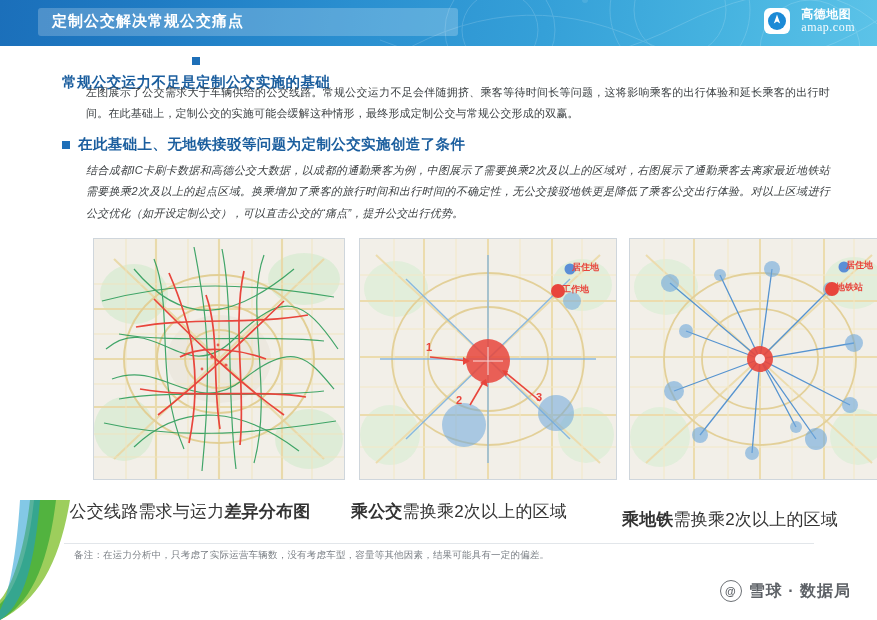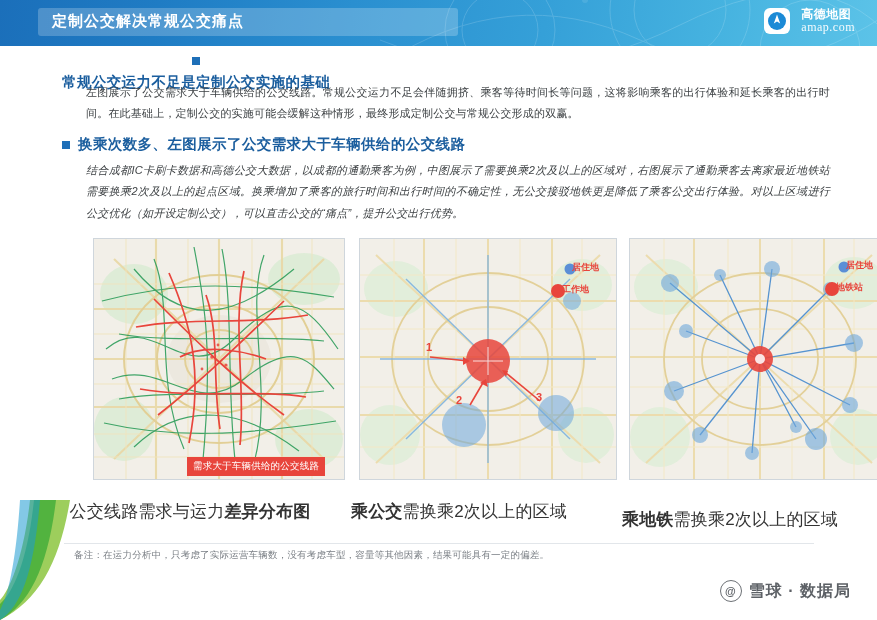--- a/index.html
+++ b/index.html
@@ -222,21 +222,21 @@
   </div>
 
   <div class="bullet-row" style="left:62px; top:57px;flex-direction:column;">
     <span class="bullet-sq"></span>
     <span class="bullet-title">常规公交运力不足是定制公交实施的基础</span>
   </div>
   <div class="para" style="left:86px; top:82px; width:744px;">左图展示了公交需求大于车辆供给的公交线路。常规公交运力不足会伴随拥挤、乘客等待时间长等问题，这将影响乘客的出行体验和延长乘客的出行时间。在此基础上，定制公交的实施可能会缓解这种情形，最终形成定制公交与常规公交形成的双赢。</div>
 
   <div class="bullet-row" style="left:62px; top:135px;">
     <span class="bullet-sq"></span>
-    <span class="bullet-title">换乘次数多、左图展示了公交需求大于车辆供给的公交线路</span>
+    <span class="bullet-title">在此基础上、无地铁接驳等问题为定制公交实施创造了条件</span>
   </div>
   <div class="para" style="left:86px; top:160px; width:744px;font-style:italic;">结合成都IC卡刷卡数据和高德公交大数据，以成都的通勤乘客为例，中图展示了需要换乘2次及以上的区域对，右图展示了通勤乘客去离家最近地铁站需要换乘2次及以上的起点区域。换乘增加了乘客的旅行时间和出行时间的不确定性，无公交接驳地铁更是降低了乘客公交出行体验。对以上区域进行公交优化（如开设定制公交），可以直击公交的“痛点”，提升公交出行优势。</div>
 
   <div class="map" style="left:65px; top:238px; width:250px; height:240px;">
     <svg width="250" height="240" viewBox="0 0 250 240">
       <rect width="250" height="240" fill="#f2efe8"></rect>
 
       <g opacity="0.75">
         <ellipse cx="40" cy="55" rx="34" ry="30" fill="#d8ebd2"></ellipse>
         <ellipse cx="210" cy="40" rx="36" ry="26" fill="#d8ebd2"></ellipse>
@@ -299,21 +299,20 @@
         <path d="M86 118 C110 104 150 112 172 120"></path>
       </g>
 
       <g fill="#e8453c" opacity="0.85">
         <circle cx="118" cy="118" r="1.8"></circle>
           <circle cx="132" cy="126" r="1.6"></circle>
         <circle cx="124" cy="106" r="1.4"></circle>
           <circle cx="108" cy="130" r="1.4"></circle>
       </g>
     </svg>
-    <div class="legend-bar" style="left:93px; top:218px;">需求大于车辆供给的公交线路</div>
   </div>
   <div class="caption" style="left:65px; top:500px; width:250px;">
     <span>公交线路需求与运力</span><b>差异分布图</b>
   </div>
 
   <div class="map" style="left:331px; top:238px; width:256px; height:240px;">
     <svg width="256" height="240" viewBox="0 0 256 240">
       <rect width="256" height="240" fill="#f2efe8"></rect>
       <g opacity="0.7">
         <ellipse cx="36" cy="50" rx="32" ry="28" fill="#dceed6"></ellipse>

